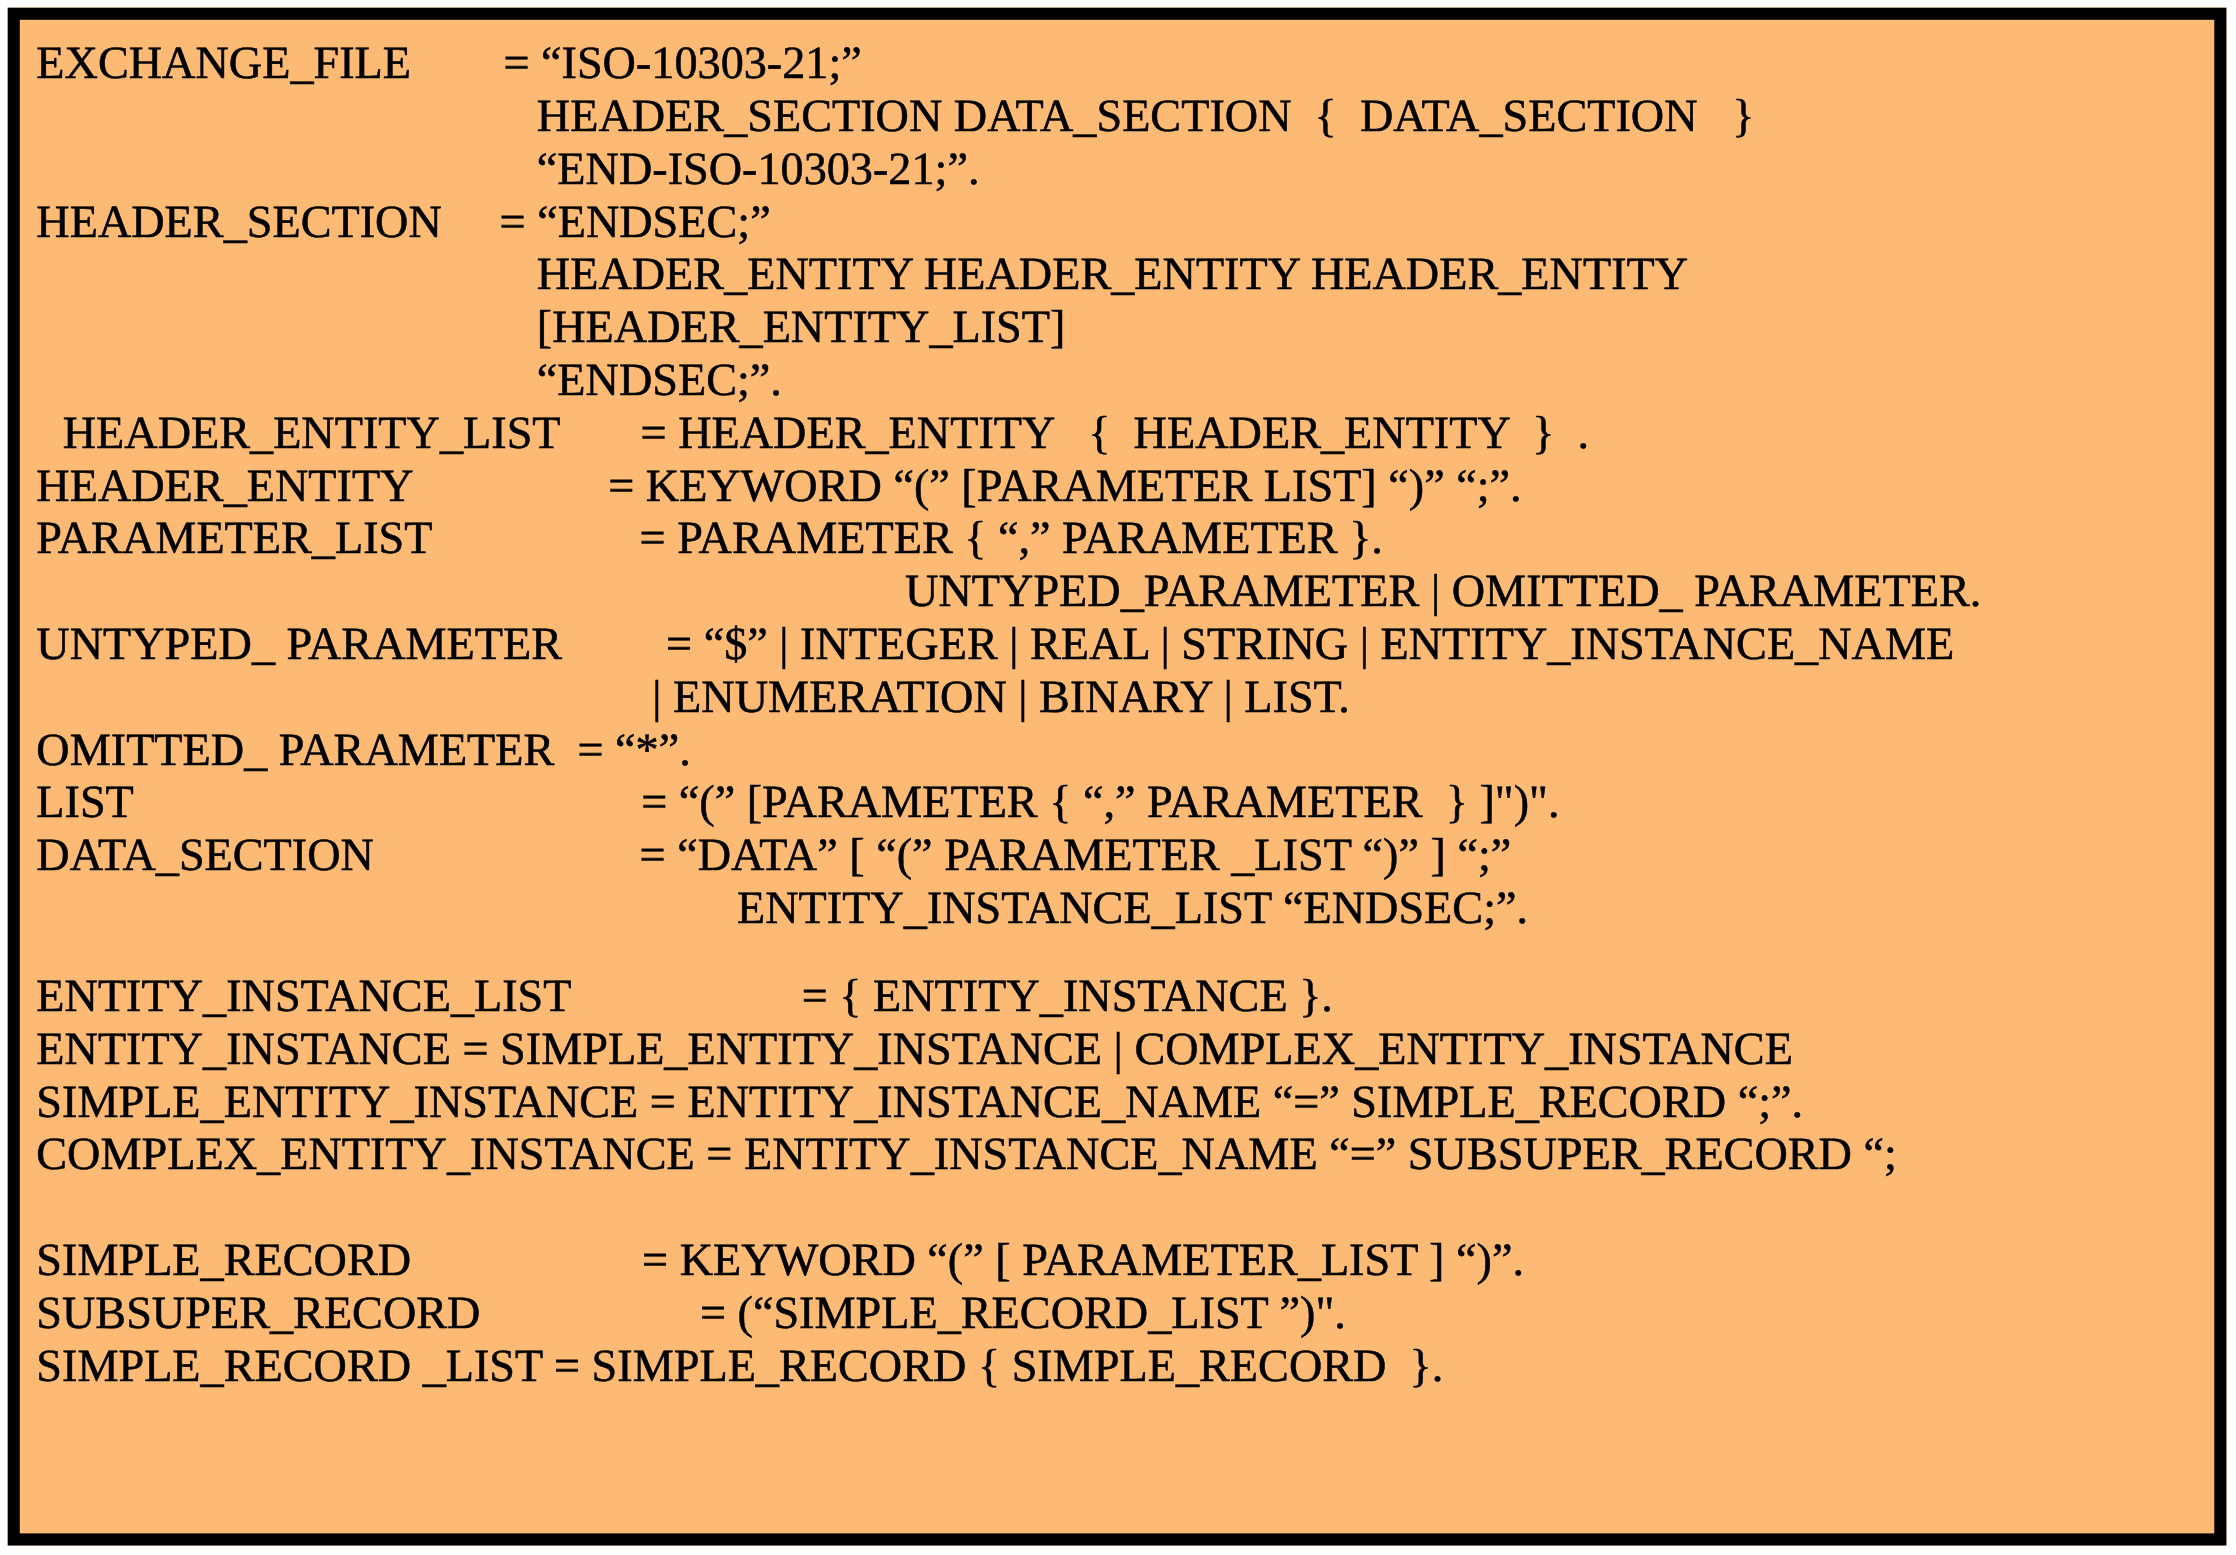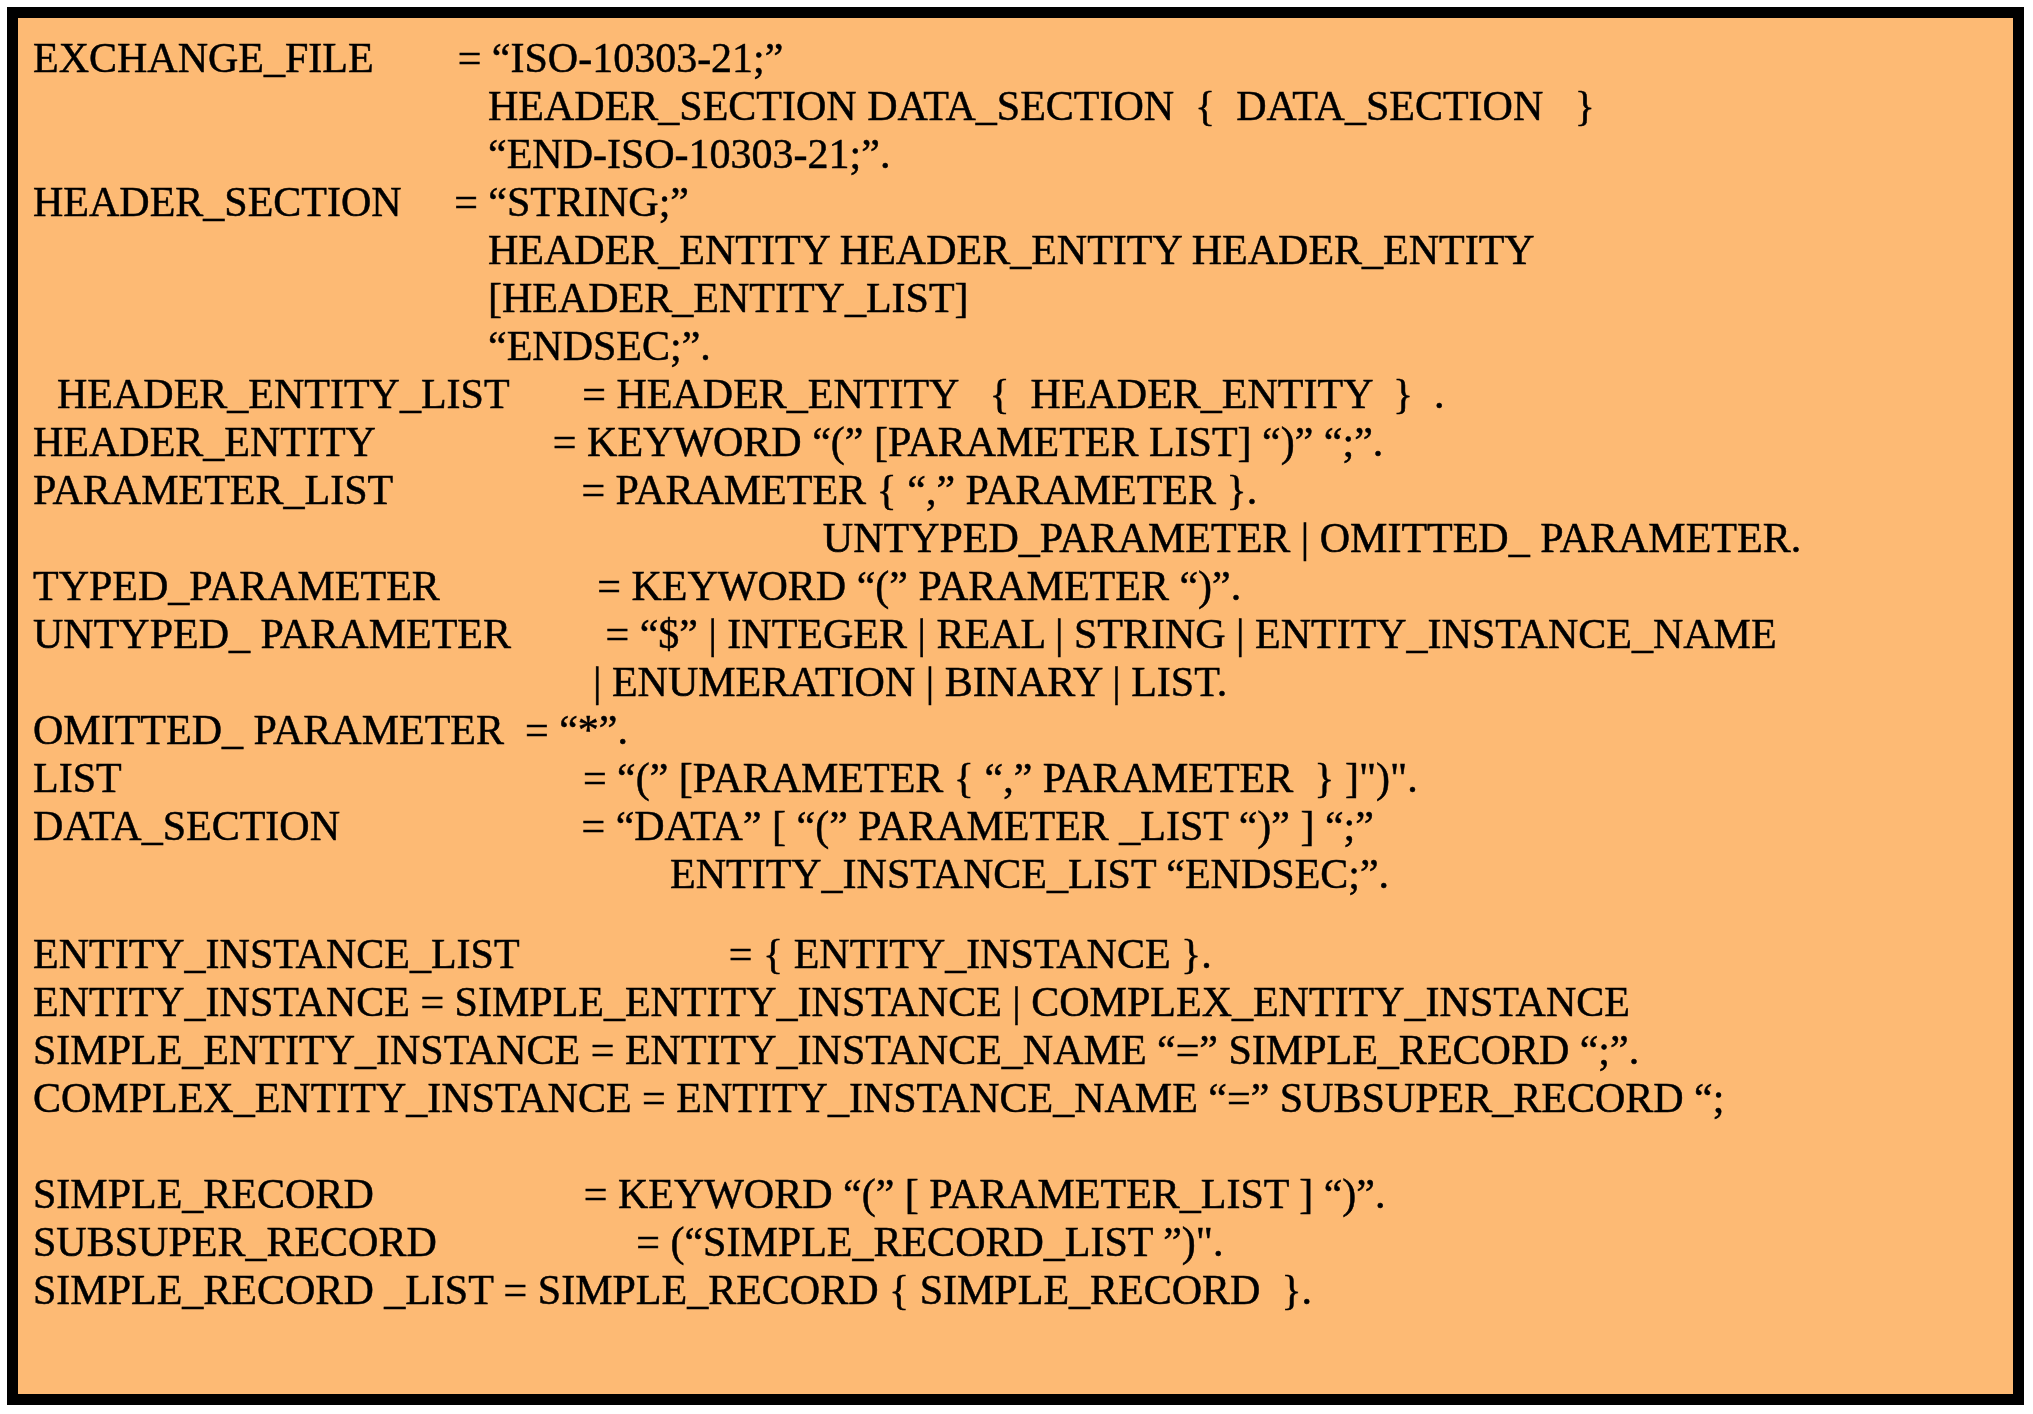--- a/index.html
+++ b/index.html
@@ -47,29 +47,28 @@
 </style>
 </head>
 <body>
 
 <div class="page">
   <div class="frame" style="border-color: rgb(0, 0, 0);">
     <div class="content">
         <div class="line ind0" style="color: rgb(0, 0, 0);">EXCHANGE_FILE        = “ISO-10303-21;”</div>
         <div class="line ind1" style="color: rgb(0, 0, 0);">HEADER_SECTION DATA_SECTION  {  DATA_SECTION   }</div>
         <div class="line ind1" style="color: rgb(0, 0, 0);">“END-ISO-10303-21;”.</div>
-        <div class="line ind0" style="color: rgb(0, 0, 0);">HEADER_SECTION     = “STRING;”</div>
+        <div class="line ind0" style="color: rgb(0, 0, 0);">HEADER_SECTION     = “ENDSEC;”</div>
         <div class="line ind1" style="color: rgb(0, 0, 0);">HEADER_ENTITY HEADER_ENTITY HEADER_ENTITY</div>
         <div class="line ind1" style="color: rgb(0, 0, 0);">[HEADER_ENTITY_LIST]</div>
         <div class="line ind1" style="color: rgb(0, 0, 0);">“ENDSEC;”.</div>
         <div class="line ind0" style="color: rgb(0, 0, 0); margin-left: 24px;">HEADER_ENTITY_LIST       = HEADER_ENTITY   {  HEADER_ENTITY  }  .</div>
         <div class="line ind0" style="color: rgb(0, 0, 0);">HEADER_ENTITY                 = KEYWORD “(” [PARAMETER LIST] “)” “;”.</div>
         <div class="line ind0" style="color: rgb(0, 0, 0);">PARAMETER_LIST                  = PARAMETER { “,” PARAMETER }.</div>
         <div class="line ind2" style="color: rgb(0, 0, 0);">UNTYPED_PARAMETER | OMITTED_ PARAMETER.</div>
-        <div class="line ind0" style="color: rgb(0, 0, 0);">TYPED_PARAMETER               = KEYWORD “(” PARAMETER “)”.</div>
         <div class="line ind0" style="color: rgb(0, 0, 0);">UNTYPED_ PARAMETER         = “$” | INTEGER | REAL | STRING | ENTITY_INSTANCE_NAME</div>
         <div class="line ind3" style="color: rgb(0, 0, 0);">| ENUMERATION | BINARY | LIST.</div>
         <div class="line ind0" style="color: rgb(0, 0, 0);">OMITTED_ PARAMETER  = “*”.</div>
         <div class="line ind0" style="color: rgb(0, 0, 0);">LIST                                            = “(” [PARAMETER { “,” PARAMETER  } ]")".</div>
         <div class="line ind0" style="color: rgb(0, 0, 0);">DATA_SECTION                       = “DATA” [ “(” PARAMETER _LIST “)” ] “;”</div>
         <div class="line ind4" style="color: rgb(0, 0, 0);">ENTITY_INSTANCE_LIST “ENDSEC;”.</div>
         <div class="line ind0" style="color: rgb(0, 0, 0); margin-top: 32px;">ENTITY_INSTANCE_LIST                    = { ENTITY_INSTANCE }.</div>
         <div class="line ind0" style="color: rgb(0, 0, 0);">ENTITY_INSTANCE = SIMPLE_ENTITY_INSTANCE | COMPLEX_ENTITY_INSTANCE</div>
         <div class="line ind0" style="color: rgb(0, 0, 0);">SIMPLE_ENTITY_INSTANCE = ENTITY_INSTANCE_NAME “=” SIMPLE_RECORD “;”.</div>
         <div class="line ind0" style="color: rgb(0, 0, 0);">COMPLEX_ENTITY_INSTANCE = ENTITY_INSTANCE_NAME “=” SUBSUPER_RECORD “;</div>

